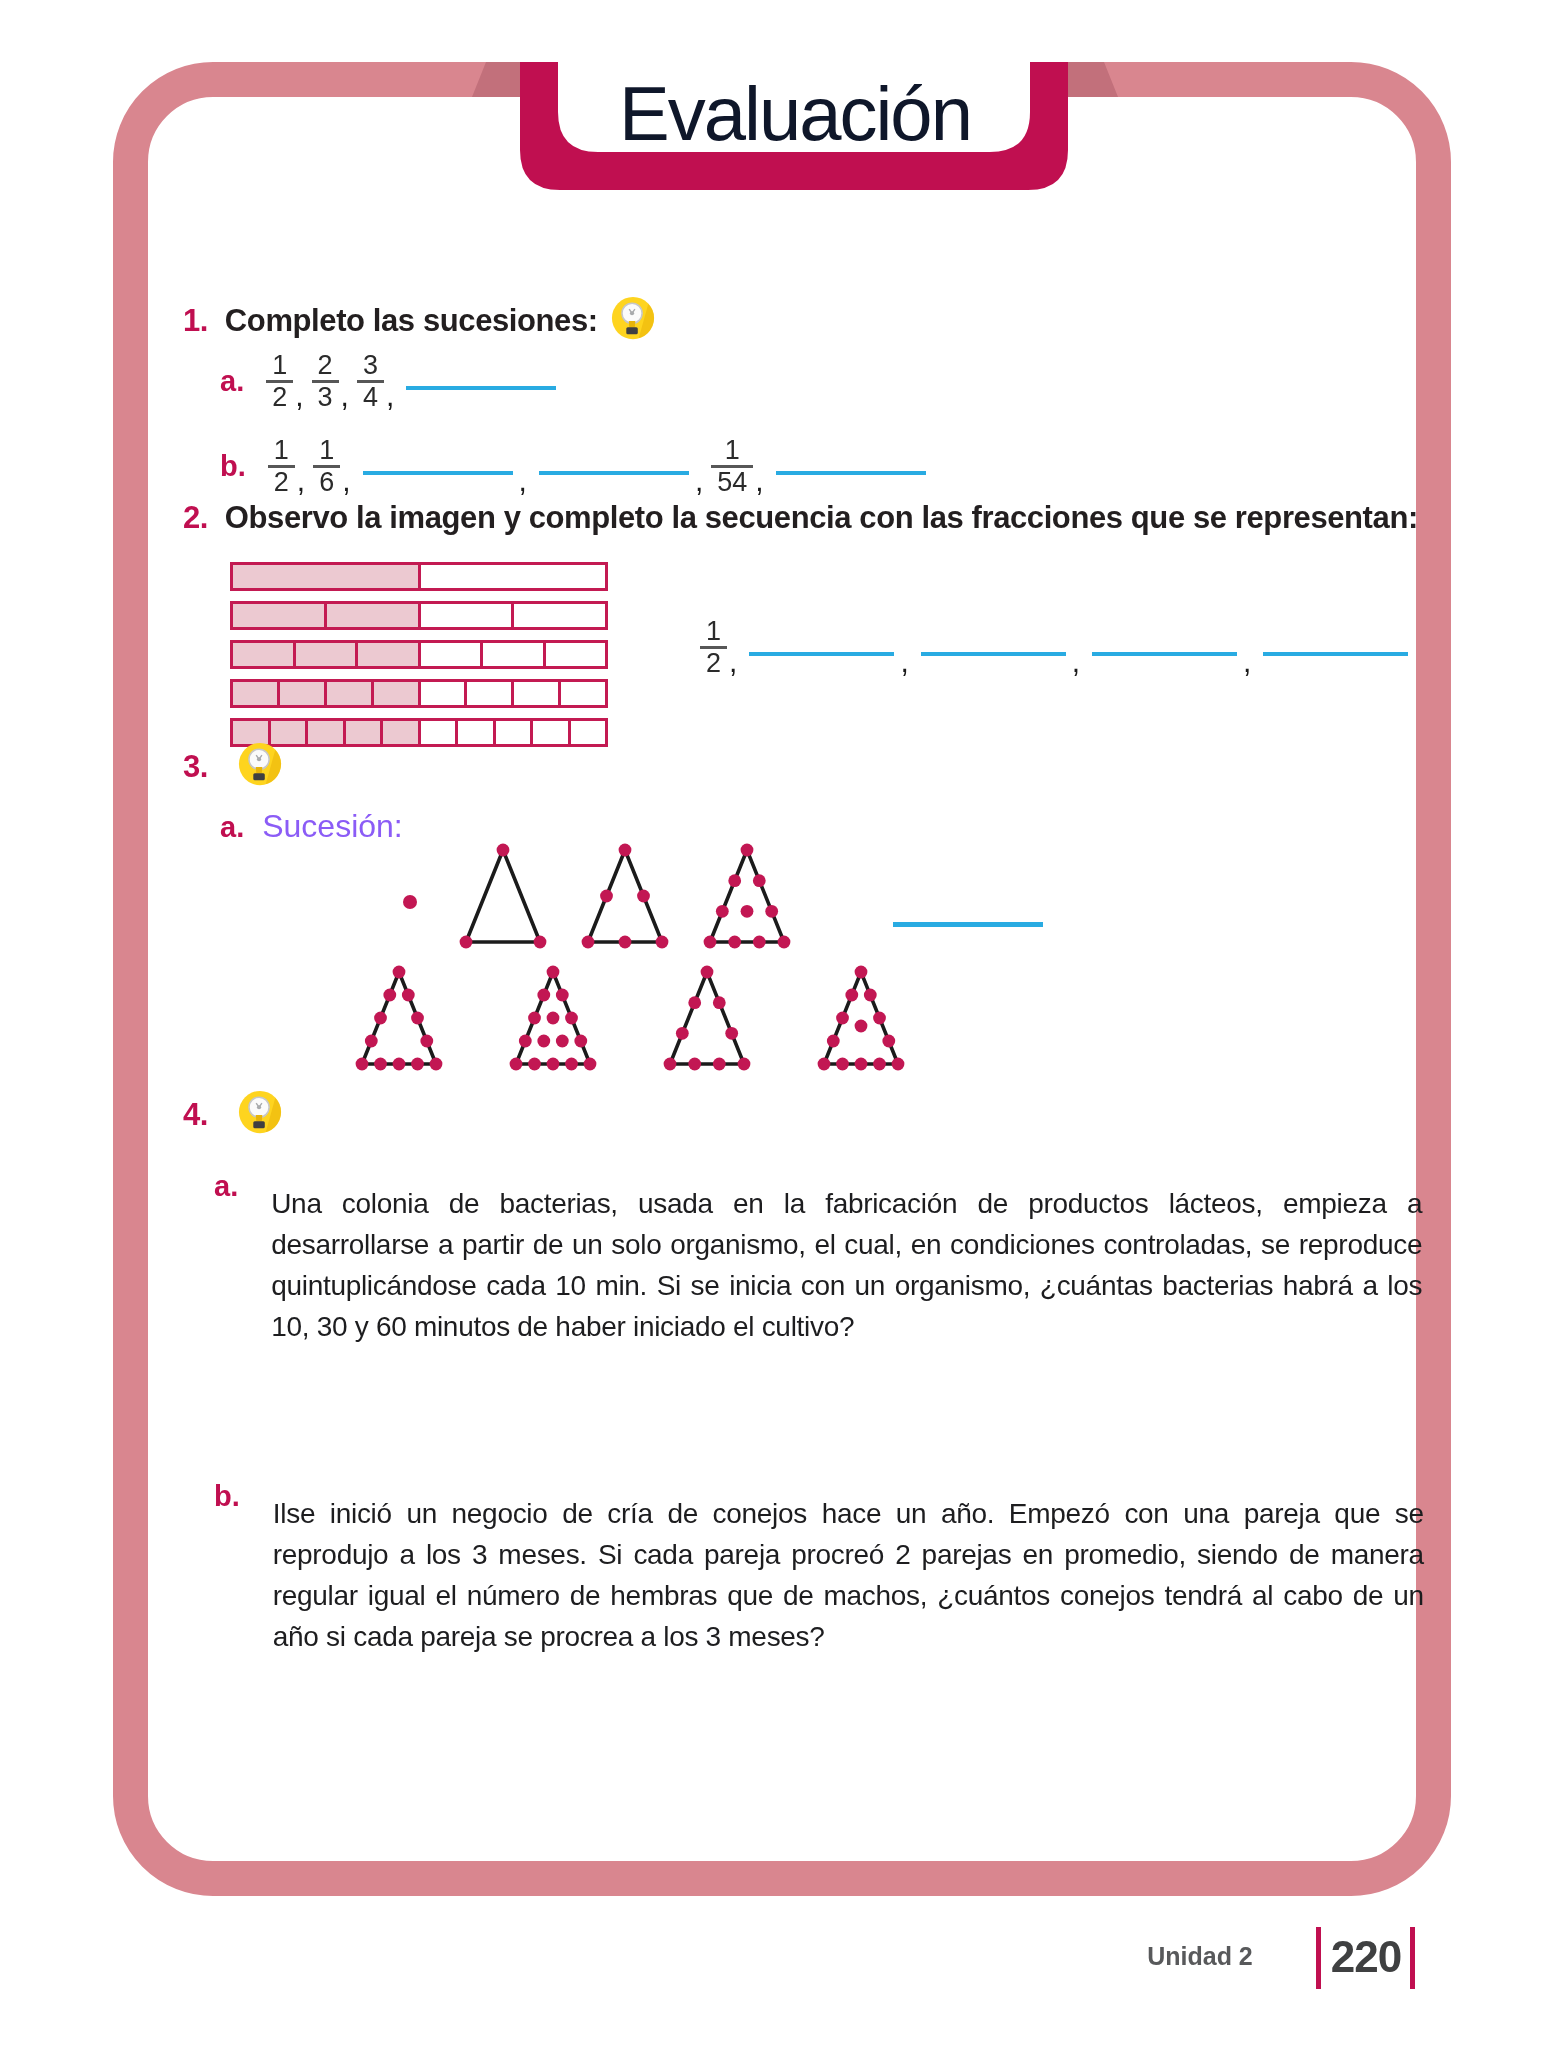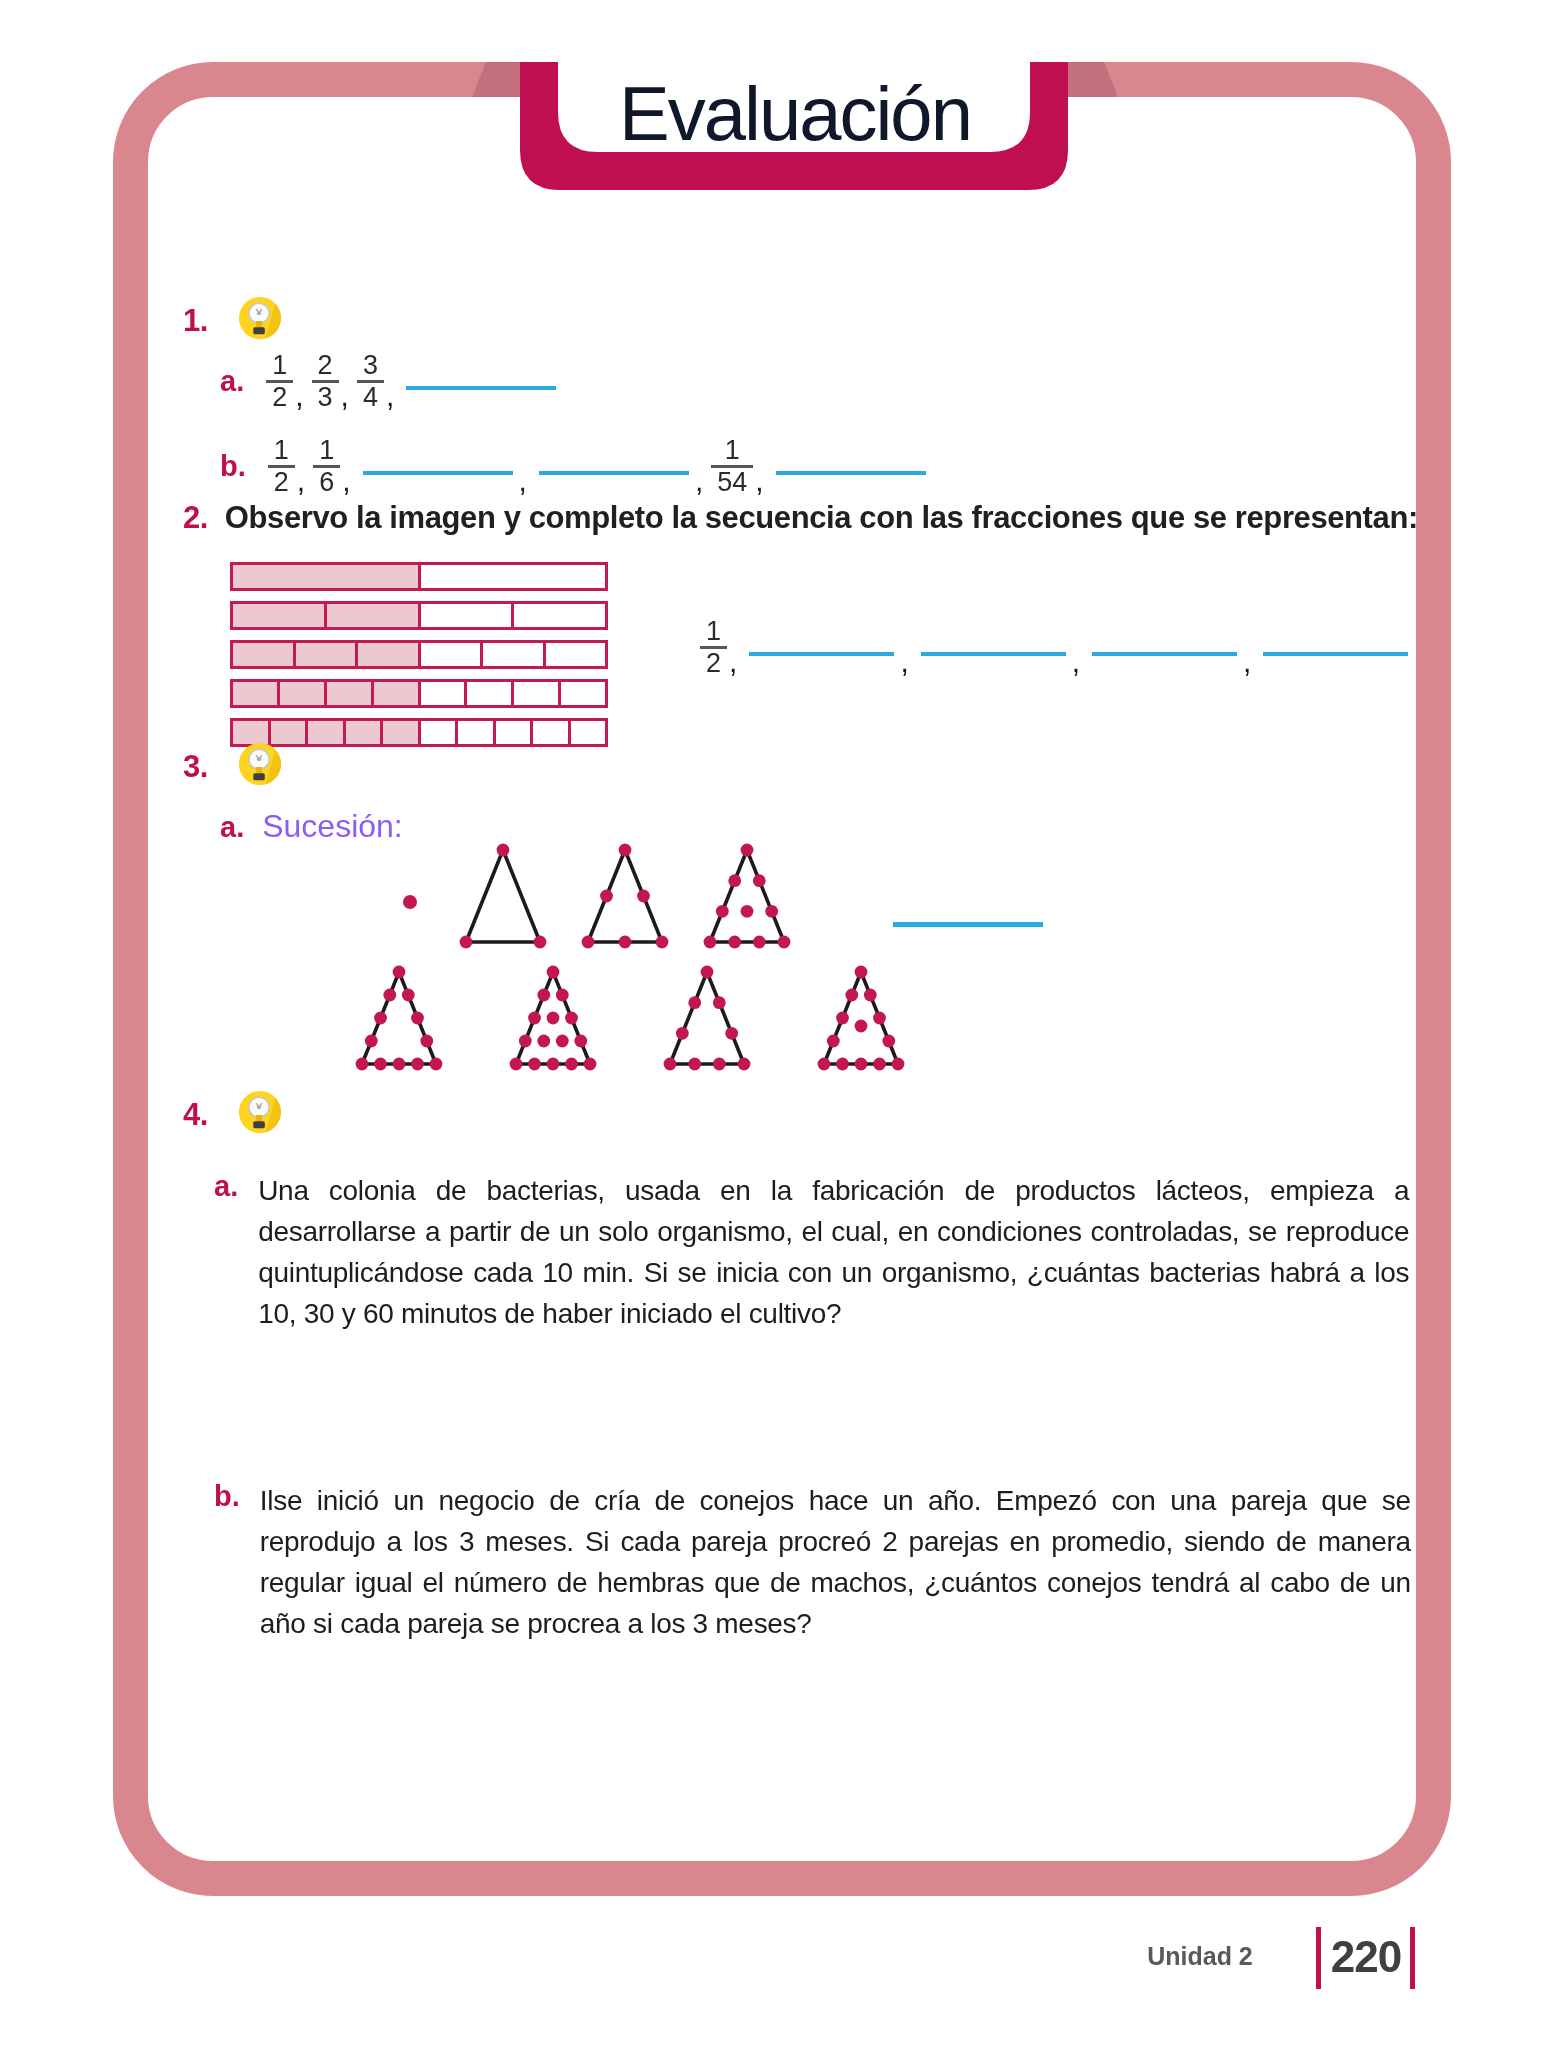--- a/index.html
+++ b/index.html
@@ -40,21 +40,21 @@
   #ex3-sub{position:absolute;left:220px;top:808px;display:flex;align-items:baseline;}
   #ex3-sub .rlabel{font-size:29px;margin-right:18px;}
   .subtitle{font-size:32px;font-weight:500;color:#8b5cf6;}
   #seq-figs{position:absolute;left:393px;top:838px;display:flex;gap:30px;align-items:flex-start;}
   #ans-figs{position:absolute;left:353px;top:960px;display:flex;gap:62px;align-items:flex-start;}
   #seq-blank{position:absolute;left:893px;top:922px;width:150px;height:4.5px;background:#29abe2;}
   .figholder{display:inline-block;}
   
   .prob{position:absolute;left:214px;display:flex;align-items:flex-start;}
   .prob .rlabel{font-size:29px;margin-right:16px;line-height:41px;margin-top:0;}
-  .prob p{margin:4px;width:1151px;font-size:28px;line-height:41px;letter-spacing:-0.3px;
+  .prob p{margin:17px;width:1151px;font-size:28px;line-height:41px;letter-spacing:-0.3px;
     text-align:justify;color:#1d1d1f;}
   #prob-a{top:1166px;} #prob-b{top:1476px;}
   
   #footer-unit{position:absolute;left:1100px;top:1942px;width:200px;text-align:center;
     font-size:25px;font-weight:700;color:#58595b;}
   .fbarline{position:absolute;top:1927px;width:5px;height:62px;background:#c00f50;}
   #fbar1{left:1316px;} #fbar2{left:1410px;}
   #page-number{position:absolute;left:1326px;top:1932px;width:80px;text-align:center;
     font-size:44px;font-weight:700;letter-spacing:-1px;color:#3f4041;}
 </style>
@@ -66,20 +66,21 @@
 <svg id="header-art" width="650" height="145" viewBox="0 0 650 145">
   <rect x="50" y="6" width="548" height="37" fill="#ffffff"></rect>
   <path d="M50,7 L50,95 Q50,135 90,135 L558,135 Q598,135 598,95 L598,7 L560,7 L560,57 Q560,97 520,97 L128,97 Q88,97 88,57 L88,7 Z" fill="#c00f50"></path>
   <polygon points="16,7 50,7 50,42 2,42" fill="#c2707b"></polygon>
   <polygon points="598,7 634,7 648,42 598,42" fill="#c2707b"></polygon>
 </svg>
 <div id="page-title">Evaluación</div>
 
 <div class="item" id="ex1">
   <span class="inum">1.</span>
+  <span class="ititle">Completo las sucesiones:</span>
   <svg class="bulb" width="46" height="46" viewBox="0 0 48 48">
     <circle cx="24" cy="23" r="22" fill="#fed41f"></circle>
     <path d="M40,8 A22,22 0 0 1 46,23 A22,22 0 0 1 30,44 Z" fill="#eab308" opacity="0.55"></path>
     <circle cx="23" cy="18" r="10.5" fill="#fbfbfb" stroke="#c6c7c9" stroke-width="1.6"></circle>
     <polygon points="19.5,26 26.5,26 25.8,33 20.2,33" fill="#e7b409"></polygon>
     <circle cx="23" cy="18" r="2.2" fill="#a9abad"></circle>
     <line x1="23" y1="18" x2="20" y2="13.6" stroke="#a9abad" stroke-width="1.4"></line>
     <line x1="23" y1="18" x2="26" y2="13.6" stroke="#a9abad" stroke-width="1.4"></line>
     <rect x="17" y="32.5" width="12" height="7.5" rx="1.6" fill="#3f3f41"></rect>
   </svg>

